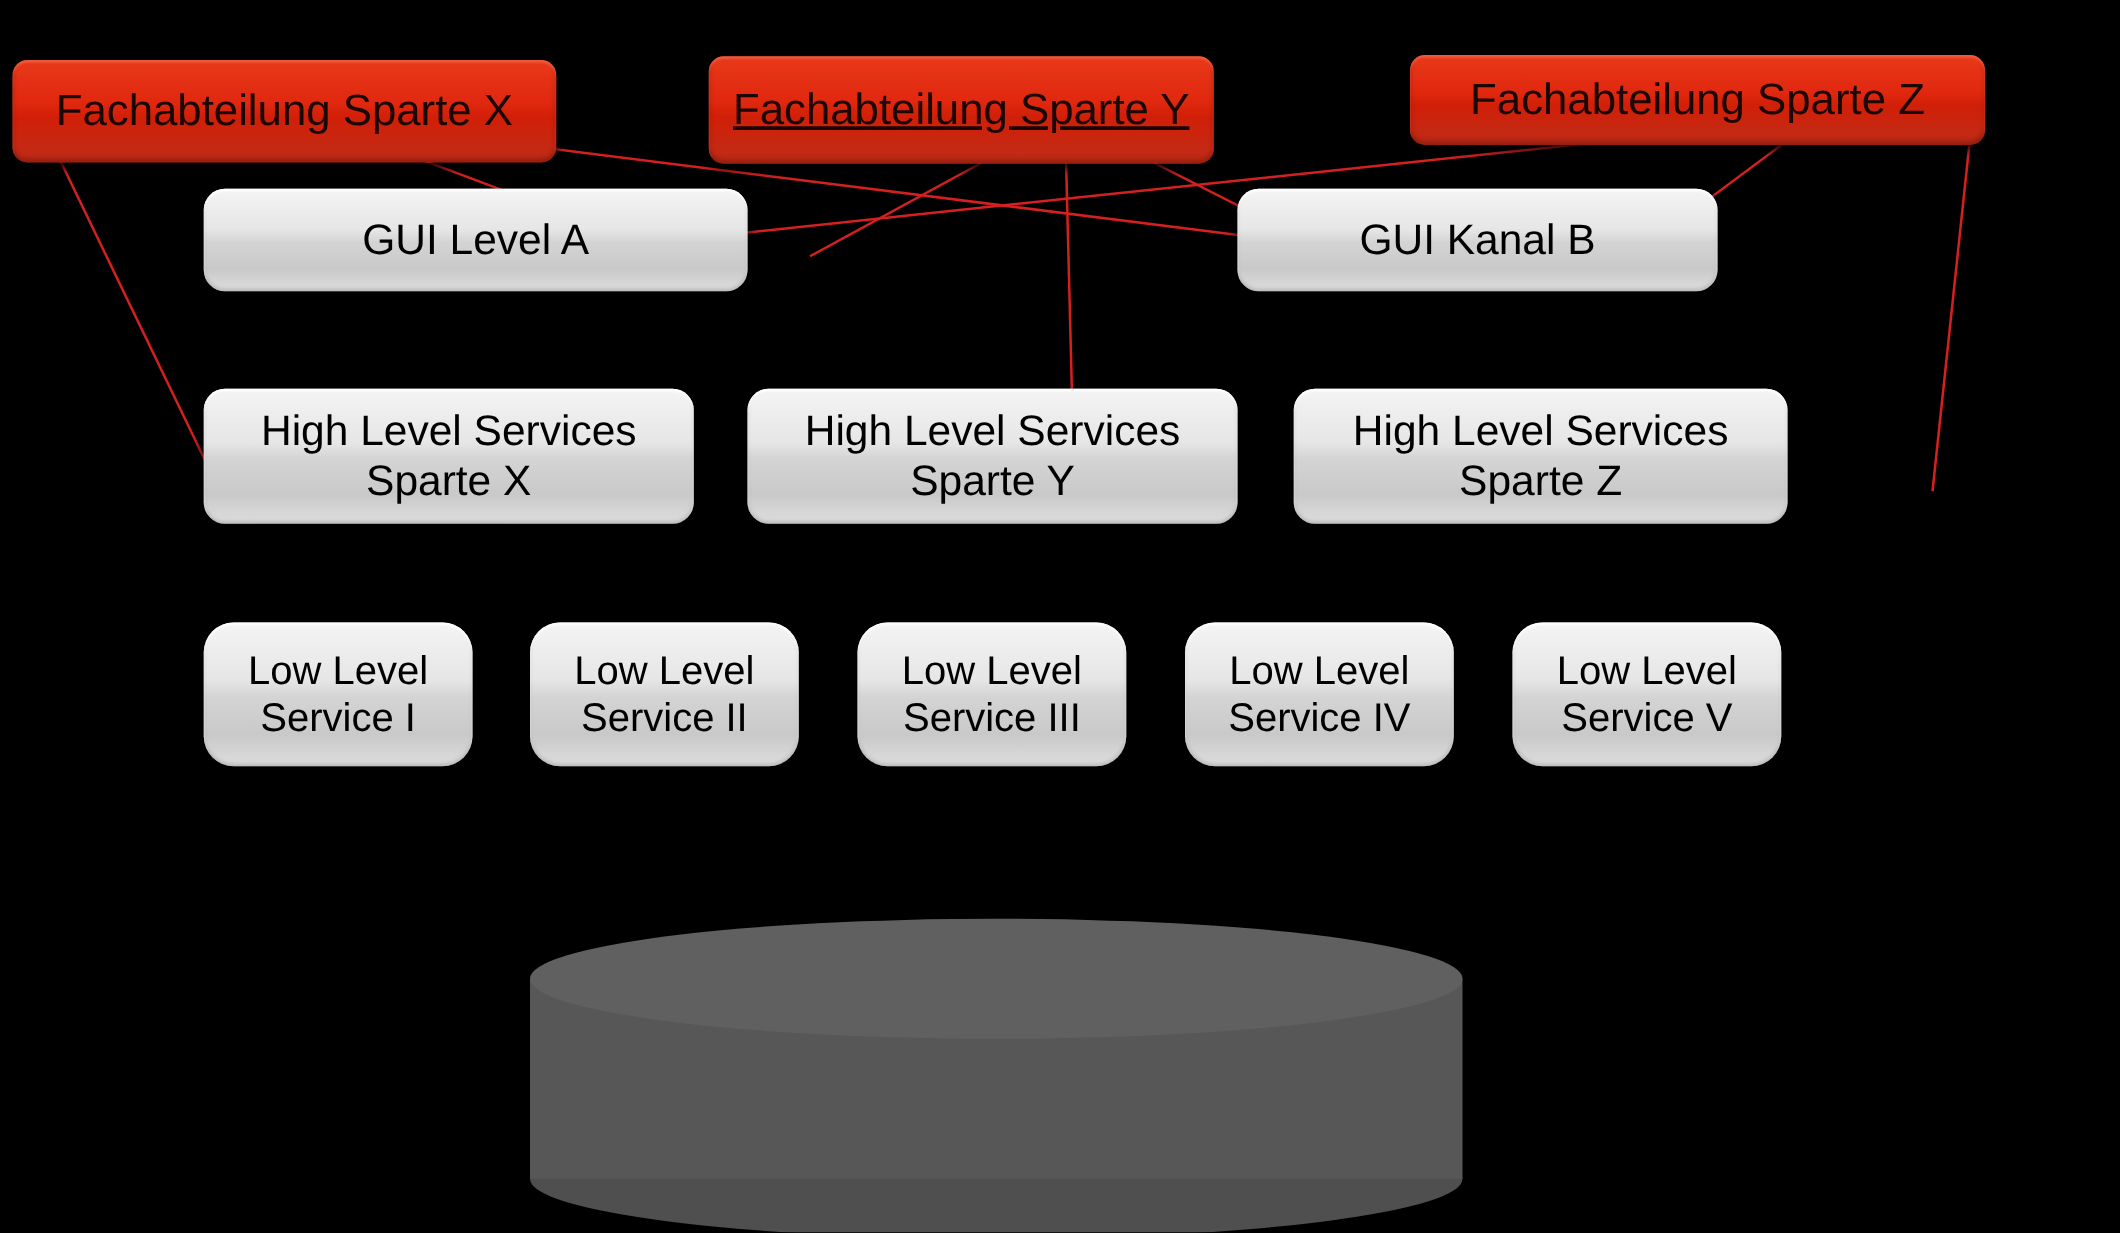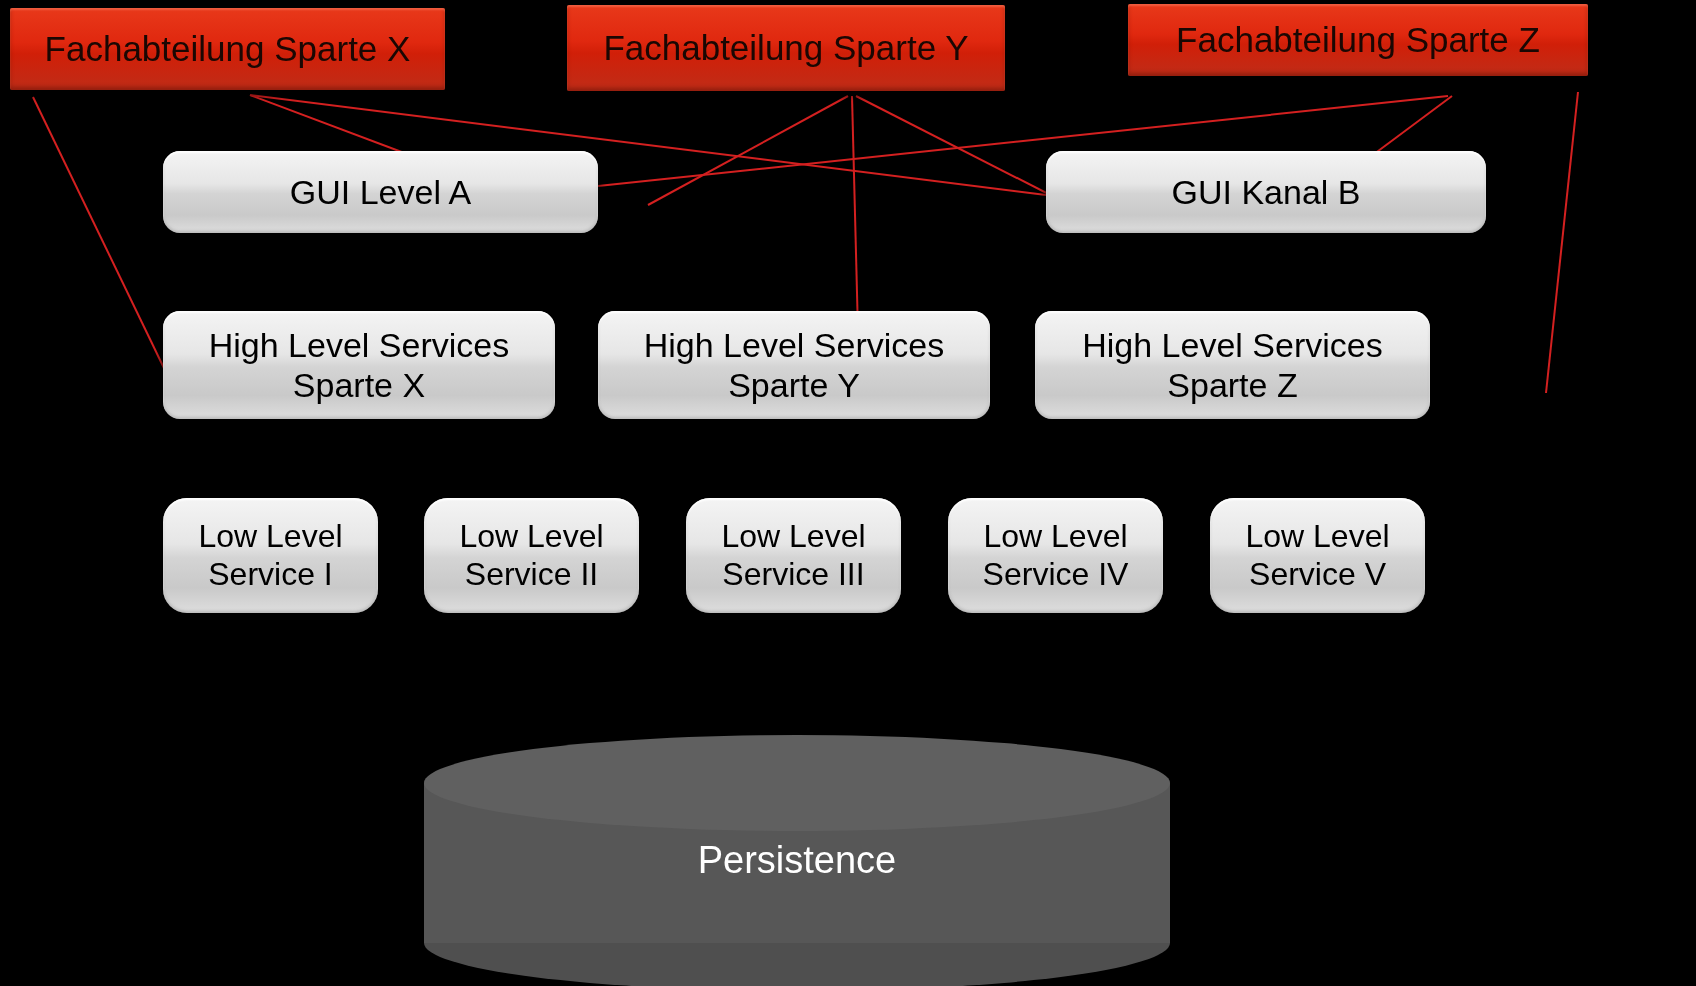--- a/index.html
+++ b/index.html
@@ -42,24 +42,25 @@
 
   
   .node.dept {
     background: linear-gradient(to bottom,
                 #e8391a 0%,
                 #e0280f 42%,
                 #d11f08 56%,
                 #bf2d18 100%);
     color: #1a0703;
     font-size: 35px;
-    border-radius: 2px;
+    border-radius: 12px;
     box-shadow: 0 4px 7px rgba(0,0,0,0.85),
                 inset 0 2px 2px rgba(255,140,110,0.45),
                 inset 0 -3px 4px rgba(90,10,0,0.45);
+    margin-top: 40px;
   }
 
   
   .node.svc {
     background: linear-gradient(to bottom,
                 #f4f4f4 0%,
                 #e6e6e6 40%,
                 #d4d4d4 52%,
                 #c9c9c9 78%,
                 #dedede 100%);
@@ -118,24 +119,24 @@
       <line x1="848" y1="96" x2="648" y2="205" stroke="#D42020" stroke-width="2"></line>
       <line x1="852" y1="96" x2="858" y2="332" stroke="#D42020" stroke-width="2"></line>
       <line x1="856" y1="96" x2="1070" y2="205" stroke="#D42020" stroke-width="2"></line>
       <line x1="1448" y1="96" x2="598" y2="186" stroke="#D42020" stroke-width="2"></line>
       <line x1="1452" y1="96" x2="1315" y2="198" stroke="#D42020" stroke-width="2"></line>
       <line x1="1578" y1="92" x2="1546" y2="393" stroke="#D42020" stroke-width="2"></line>
     </svg>
 
   <div id="nodes">
       <div class="node dept" style="left: 10px; top: 8px; width: 435px; height: 82px;"><span>Fachabteilung Sparte X</span></div>
-      <div class="node dept" style="left: 567px; top: 5px; width: 438px; height: 86px;"><span>Fachabteilung Sparte Y</span></div>
+      <div class="node dept" style="left: 567px; top: 5px; width: 404px; height: 86px; text-decoration: underline;"><span>Fachabteilung Sparte Y</span></div>
       <div class="node dept" style="left: 1128px; top: 4px; width: 460px; height: 72px;"><span>Fachabteilung Sparte Z</span></div>
       <div class="node svc" style="left: 163px; top: 151px; width: 435px; height: 82px;"><span>GUI Level A</span></div>
-      <div class="node svc" style="left: 1046px; top: 151px; width: 440px; height: 82px;"><span>GUI Kanal B</span></div>
+      <div class="node svc" style="left: 990px; top: 151px; width: 384px; height: 82px;"><span>GUI Kanal B</span></div>
       <div class="node svc" style="left: 163px; top: 311px; width: 392px; height: 108px;"><span>High Level Services
 Sparte X</span></div>
       <div class="node svc" style="left: 598px; top: 311px; width: 392px; height: 108px;"><span>High Level Services
 Sparte Y</span></div>
       <div class="node svc" style="left: 1035px; top: 311px; width: 395px; height: 108px;"><span>High Level Services
 Sparte Z</span></div>
       <div class="node svc small" style="left: 163px; top: 498px; width: 215px; height: 115px;"><span>Low Level
 Service I</span></div>
       <div class="node svc small" style="left: 424px; top: 498px; width: 215px; height: 115px;"><span>Low Level
 Service II</span></div>
@@ -144,16 +145,15 @@
       <div class="node svc small" style="left: 948px; top: 498px; width: 215px; height: 115px;"><span>Low Level
 Service IV</span></div>
       <div class="node svc small" style="left: 1210px; top: 498px; width: 215px; height: 115px;"><span>Low Level
 Service V</span></div>
     </div>
 
   <div class="cylinder" id="persistence-cyl" style="left: 424px; top: 735px; width: 746px; height: 256px;">
     <div class="cyl-bottom" style="top: 160px; height: 96px;"></div>
     <div class="cyl-body" style="top: 48px; height: 160px;"></div>
     <div class="cyl-top" style="top: 0px; height: 96px;"></div>
-    <div class="cyl-label" style="top: 104px;">Persistence</div>
   </div>
 
 </div>
 
 </body></html>

